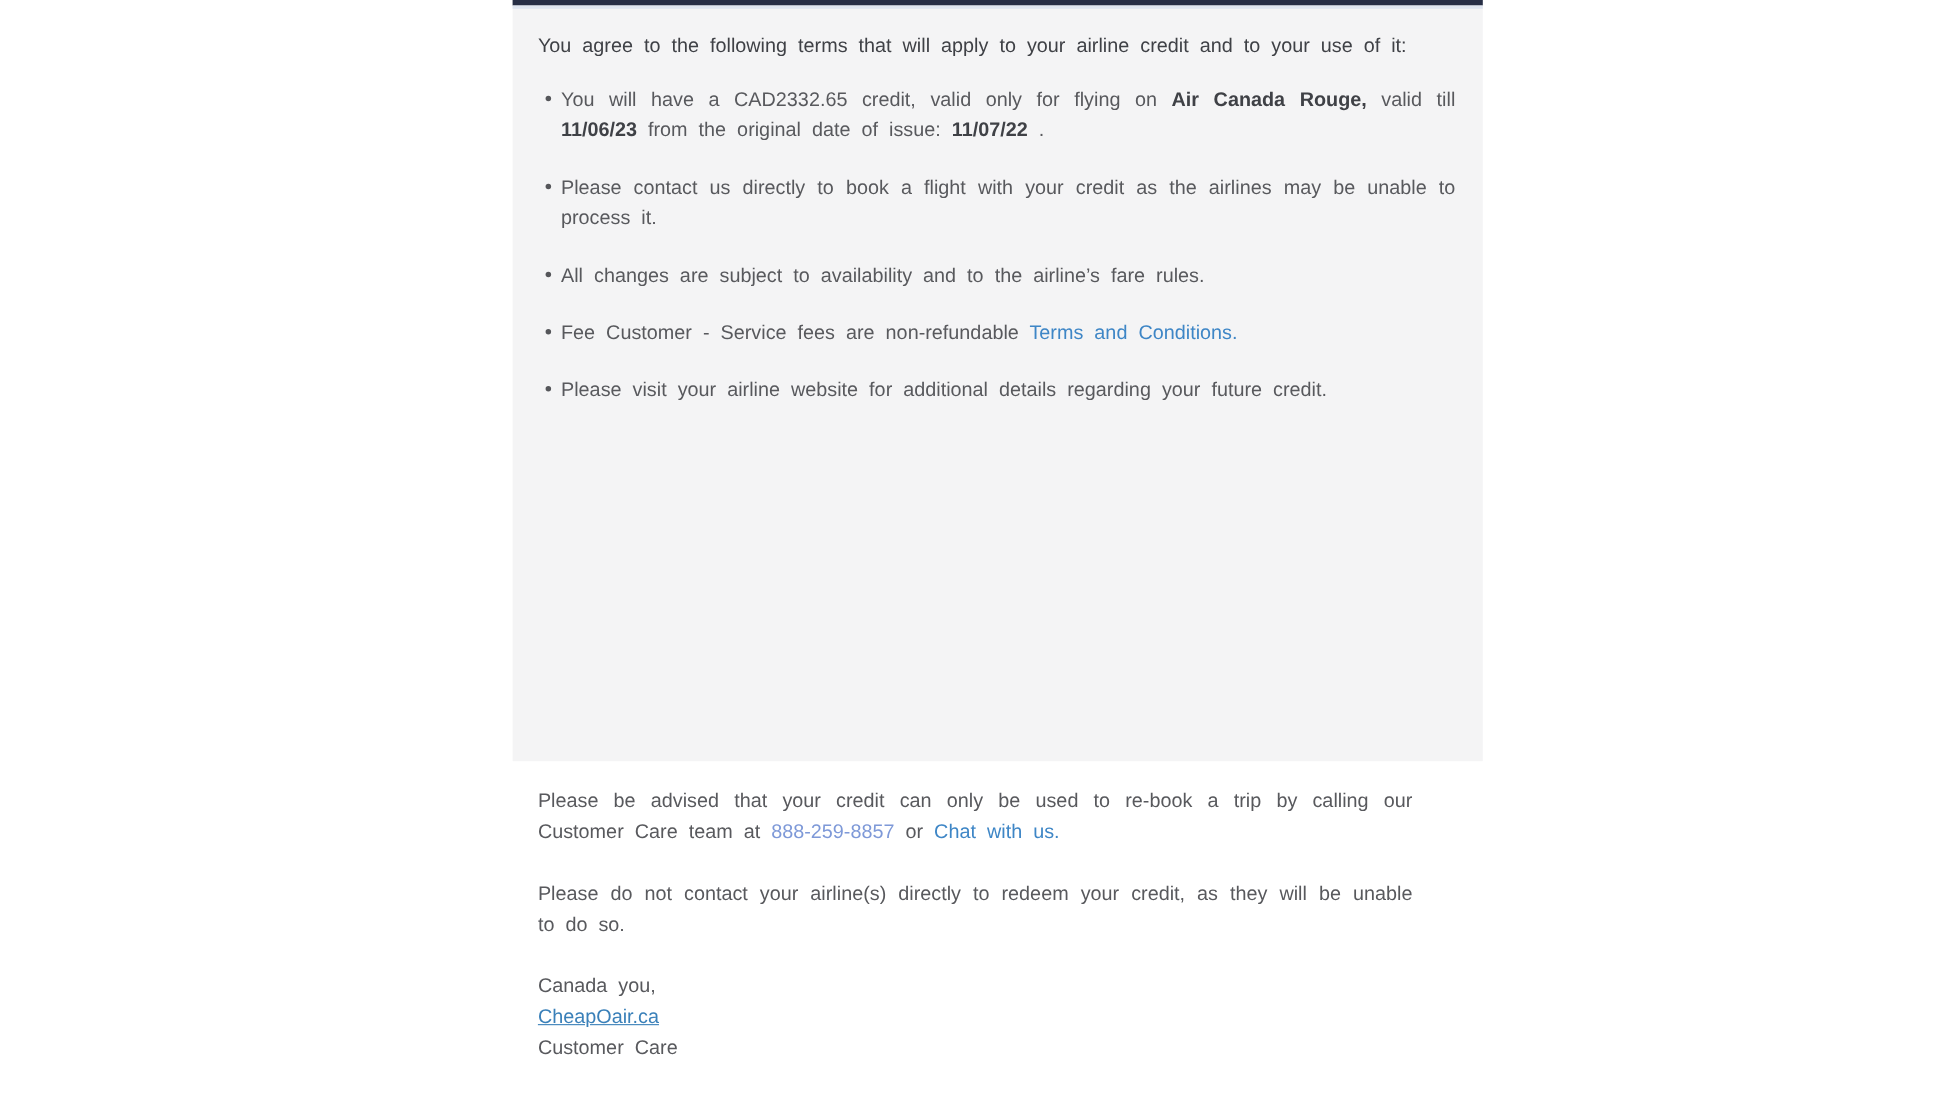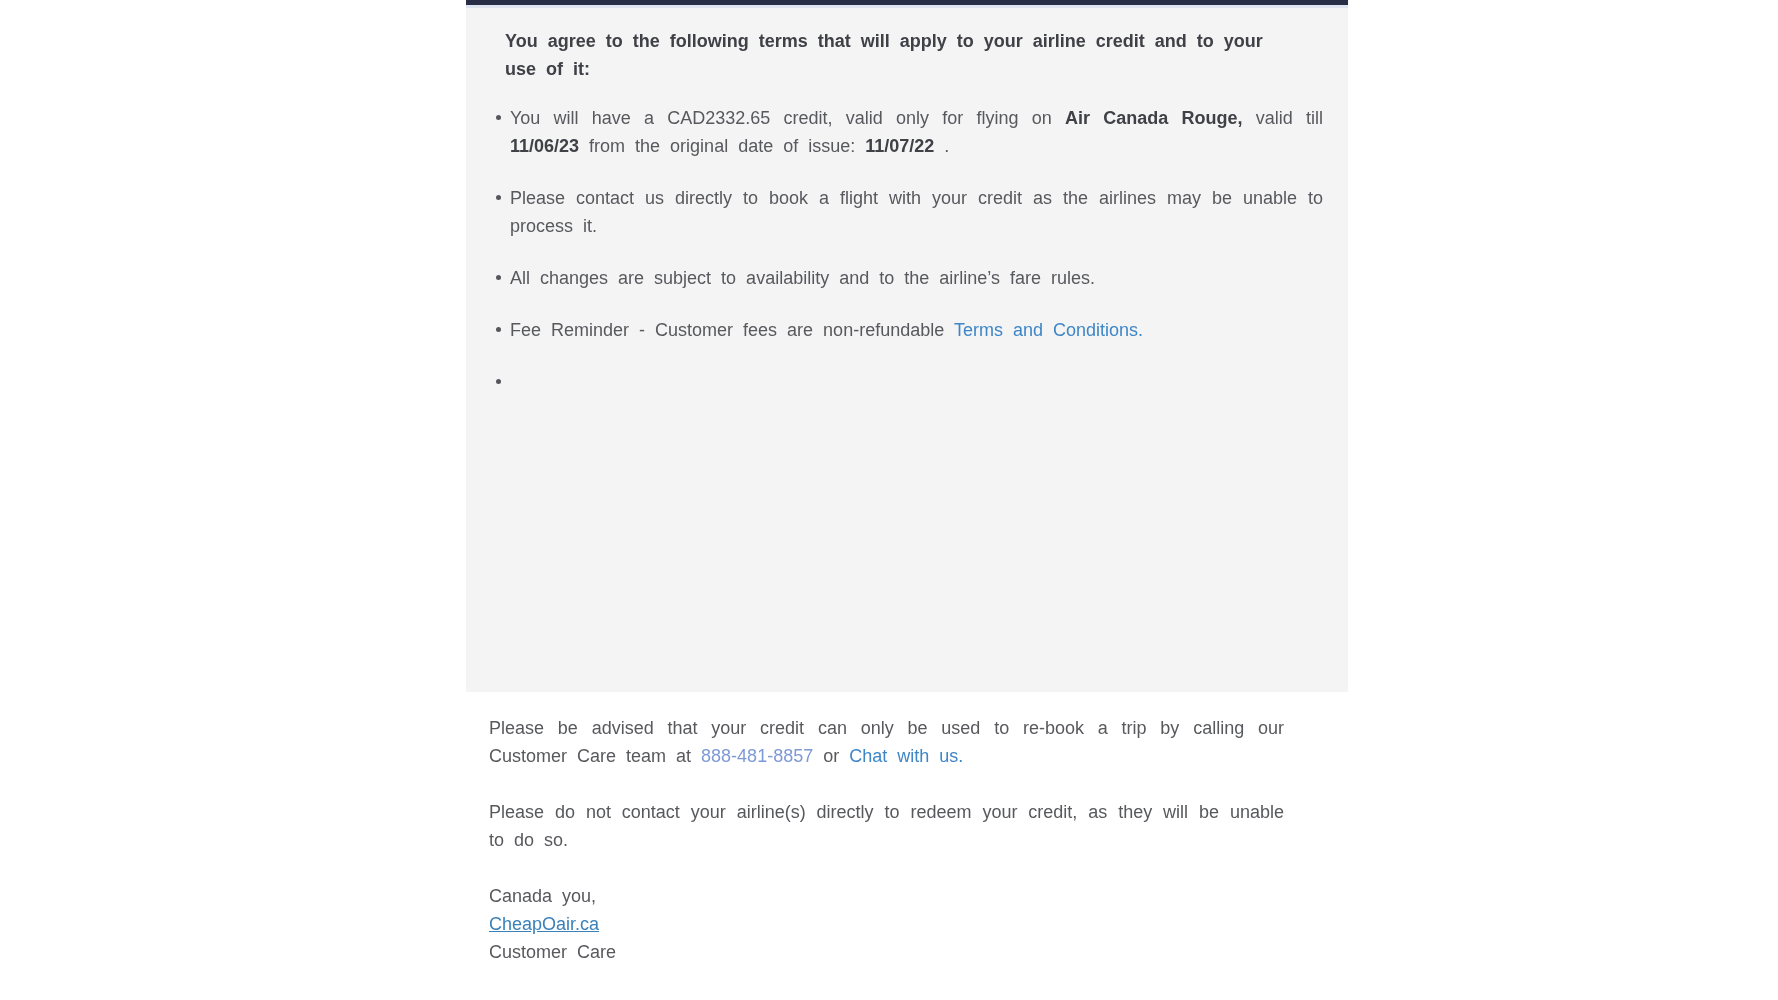--- a/index.html
+++ b/index.html
@@ -34,24 +34,24 @@
     background: var(--top_bar, #272e45);
   }
   .topline {
     height: 3px;
     background: var(--top_bar_light, #dfe5f0);
   }
   .panel-content {
     padding: 19px 25px 0 23px;
   }
   .heading {
-    margin: 0 0 21px 16px;
+    margin: 0 0 21px 0;
     max-width: 795px;
     font-size: 18px;
-    font-weight: bold;
+    font-weight: normal;
     line-height: 28px;
     color: var(--text_bold, #3f4146);
   }
   ul.terms {
     list-style: none;
     margin: 0;
     padding: 0;
   }
   ul.terms li {
     position: relative;
@@ -131,34 +131,35 @@
 
         <li>
           <span class="dot"></span>
           <span>All changes are subject to availability and to the airline’s fare rules.</span>
         </li>
 
 
 
         <li>
           <span class="dot"></span>
-          <span><span>Fee Reminder - Customer fees are non-refundable </span><a class="link" href="#">Terms and Conditions.</a></span>
+          <span><span>Fee Customer - Service fees are non-refundable </span><a class="link" href="#">Terms and Conditions.</a></span>
         </li>
 
         <li>
           <span class="dot"></span>
+          <span>Please visit your airline website for additional details regarding your future credit.</span>
         </li>
 
       </ul>
     </div>
   </div>
 
   <div class="below">
 
-    <p><span>Please be advised that your credit can only be used to re-book a trip by calling our Customer Care team at </span><a class="phone" href="#">888-481-8857</a><span> or </span><a class="link" href="#">Chat with us.</a></p>
+    <p><span>Please be advised that your credit can only be used to re-book a trip by calling our Customer Care team at </span><a class="phone" href="#">888-259-8857</a><span> or </span><a class="link" href="#">Chat with us.</a></p>
 
     <p>Please do not contact your airline(s) directly to redeem your credit, as they will be unable to do so.</p>
 
     <div class="signoff">
       <div>Canada you,</div>
       <div><a class="site-link" href="#">CheapOair.ca</a></div>
       <div>Customer Care</div>
     </div>
 
   </div>

